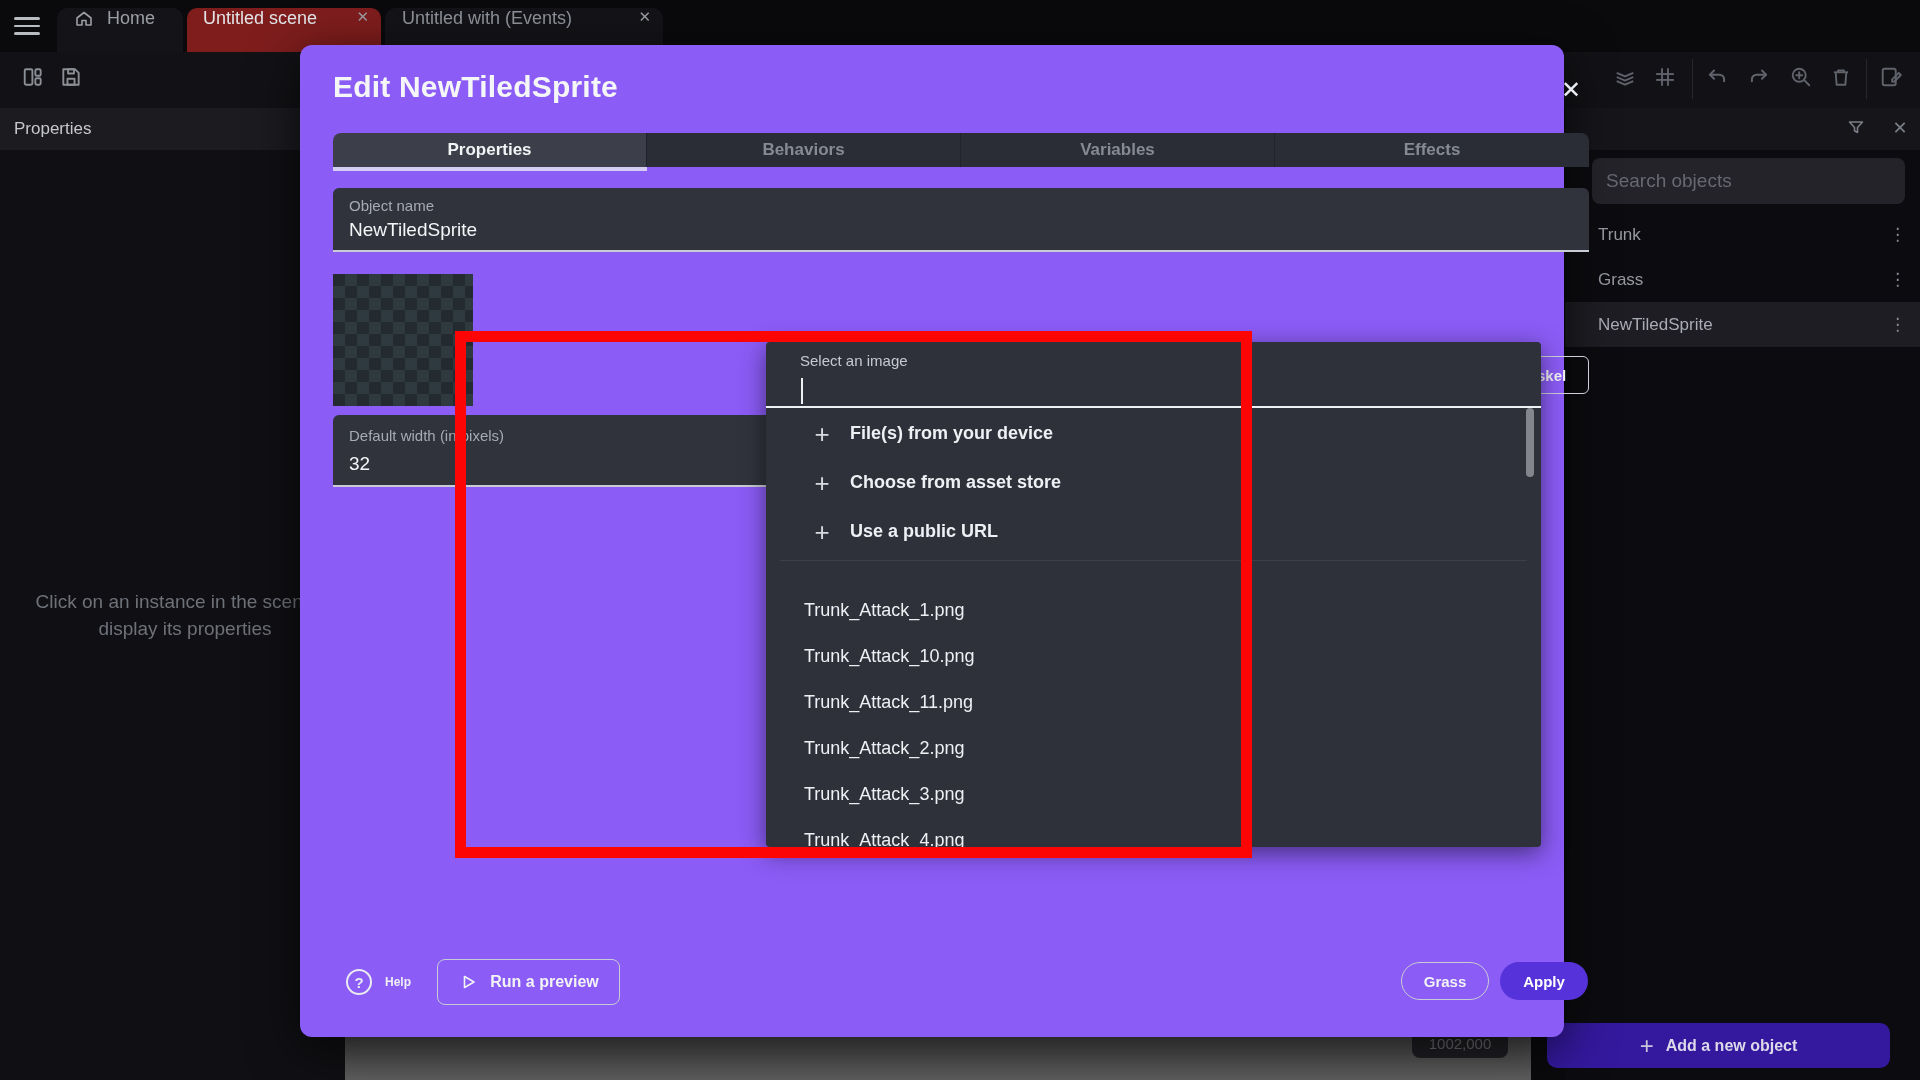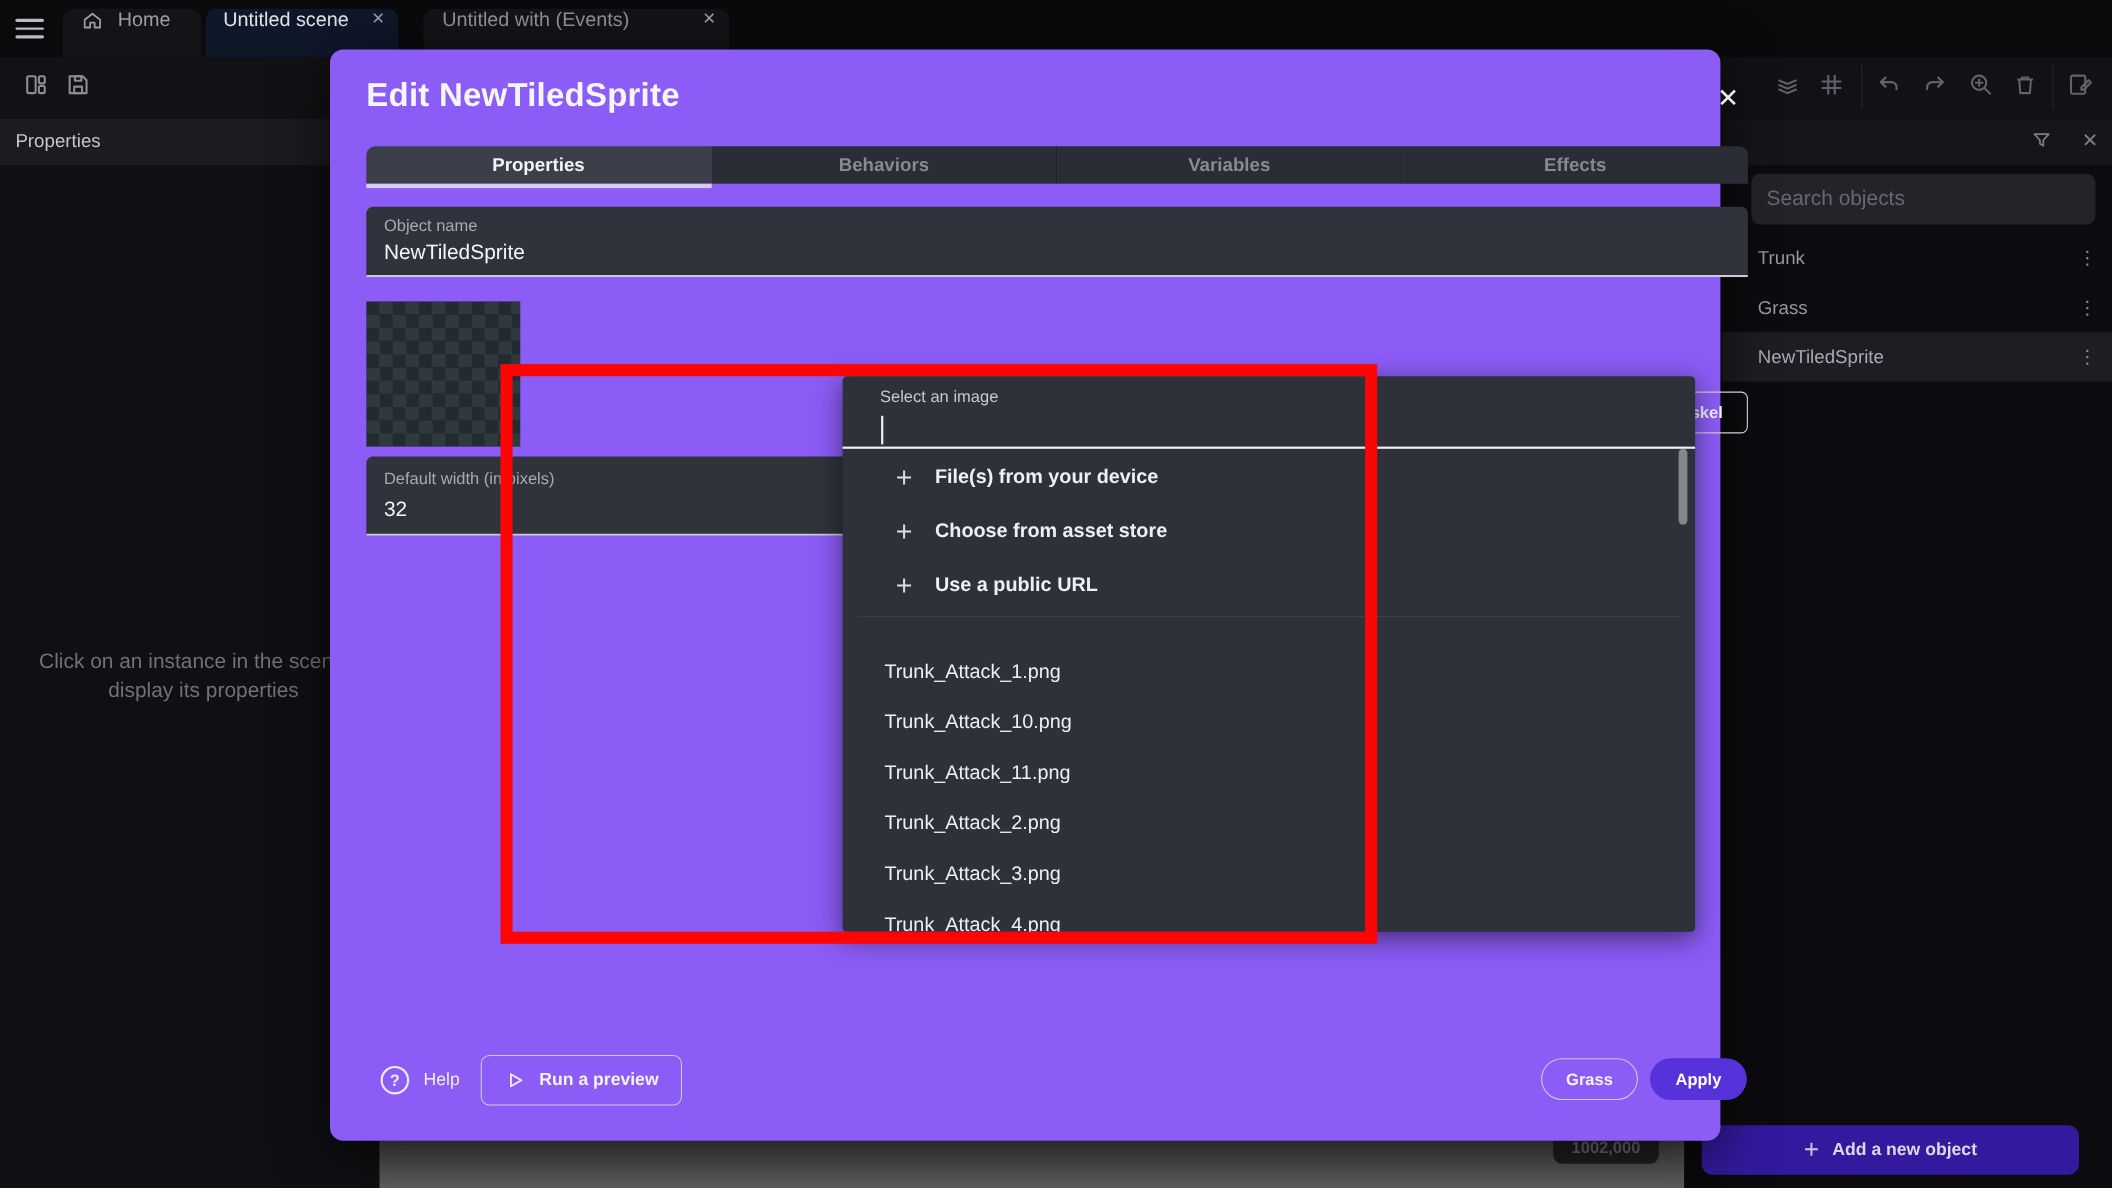--- a/index.html
+++ b/index.html
@@ -7,21 +7,21 @@
     font-family:"Liberation Sans","DejaVu Sans",sans-serif; }
   .abs { position:absolute; }
   svg { display:block; }
 
   
   .topbar { left:0; top:0; width:1920px; height:52px; background:#0a0a0d; z-index:1; }
   .hamburger { left:14px; top:17px; width:26px; height:18px; cursor:pointer; }
   .hamburger span { display:block; height:2.5px; background:#b9bcc2; border-radius:2px; margin-bottom:5px; }
   .tab { top:8px; height:44px; border-radius:10px 10px 0 0; display:flex; z-index:1; }
   .tab-home { left:57px; width:126px; background:#141418; color:#9b9ea4; }
-  .tab-1 { left:187px; width:175px; background:#0f172a; color:#e3e4e7; }
+  .tab-1 { left:187px; width:194px; background:#7f1d1d; color:#e3e4e7; }
   .tab-2 { left:385px; width:278px; background:#141418; color:#8f929a; }
   .tab .label { font-size:18px; }
   .tab-home .label { margin-left:12px; }
   .tab-1 .label { margin-left:16px; }
   .tab-2 .label { margin-left:17px; }
   .tab-close { margin-left:auto; margin-right:12px; color:#9b9ea4; font-size:15px; cursor:pointer; }
   .home-ic { margin-left:16px; color:#9b9ea4; }
 
   
   .toolbar { left:0; top:52px; width:1920px; height:56px; background:#121216; z-index:1; }
@@ -51,21 +51,21 @@
   .kebab { margin-left:auto; margin-right:14px; color:#8a8d93; font-size:17px; letter-spacing:0; cursor:pointer; }
   .add-btn { left:1547px; top:1023px; width:343px; height:45px; background:#34199e; border:none;
     border-radius:10px; color:#dcd9ea; font-size:16px; font-weight:bold; font-family:inherit;
     display:flex; align-items:center; justify-content:center; gap:12px; cursor:pointer; z-index:1; }
   .add-btn .plus { font-size:24px; font-weight:normal; color:#c9c5dd; }
 
   
   .canvas-strip { left:345px; top:1037px; width:1186px; height:43px;
     background:linear-gradient(#4b4b4b,#606060); z-index:1; }
   .coords-badge { left:1412px; top:1030px; width:96px; height:28px; background:#202025;
-    border-radius:8px; color:#6f7076; font-size:15px; font-weight:bold; text-align:center;
+    border-radius:8px; color:#6f7076; font-size:15px; font-weight:normal; text-align:center;
     line-height:28px; z-index:2; }
 
   
   .modal { left:300px; top:45px; width:1264px; height:992px; background:#8b5cf6; border-radius:12px;
     box-shadow:0 12px 50px rgba(0,0,0,.65); z-index:10; }
   .m-title { left:33px; top:25px; font-size:30px; font-weight:bold; color:#f5f6f8; letter-spacing:.2px; }
   .m-close { left:1256px; top:30px; width:30px; height:30px; color:#e9ebf3; font-size:24px;
     text-align:center; line-height:30px; cursor:pointer; }
   .m-tabs { left:33px; top:88px; width:1256px; height:34px; display:flex; }
   .m-tab { width:314px; height:34px; background:#2a2d35; color:#868a94; font-size:17px; font-weight:bold;
@@ -105,21 +105,21 @@
 
   
   .btn-choose { left:960px; top:311px; width:104px; height:38px; background:#4a2ed4; border:none;
     border-radius:6px; color:#fff; font-size:15px; font-weight:bold; font-family:inherit; cursor:pointer; }
   .btn-piskel { left:1085px; top:311px; width:204px; height:38px; background:transparent;
     border:1px solid #cdd0d8; border-radius:6px; color:#f2f3f5; font-size:15px; font-weight:bold;
     font-family:inherit; cursor:pointer; display:flex; align-items:center; justify-content:center; gap:10px; }
   .help-wrap { left:46px; top:924px; display:flex; align-items:center; gap:13px; cursor:pointer; }
   .help-circle { width:26px; height:26px; border:2px solid #e9ebf0; border-radius:50%; color:#e9ebf0;
     font-size:15px; font-weight:bold; text-align:center; line-height:23px; }
-  .help-txt { font-size:16px; font-weight:normal; color:#eef0f4; }
+  .help-txt { font-size:12px; font-weight:bold; color:#eef0f4; }
   .btn-preview { left:137px; top:914px; width:183px; height:46px; background:transparent;
     border:1px solid #c9ccd4; border-radius:8px; color:#f2f3f5; font-size:16px; font-weight:bold;
     font-family:inherit; cursor:pointer; display:flex; align-items:center; justify-content:center; gap:12px; }
   .btn-cancel { left:1101px; top:917px; width:88px; height:38px; background:transparent;
     border:1px solid #c9ccd4; border-radius:19px; color:#f2f3f5; font-size:15px; font-weight:bold;
     font-family:inherit; cursor:pointer; }
   .btn-apply { left:1200px; top:917px; width:88px; height:38px; background:#5532da; border:none;
     border-radius:19px; color:#fff; font-size:15px; font-weight:bold; font-family:inherit; cursor:pointer; }
 </style>
 </head>

